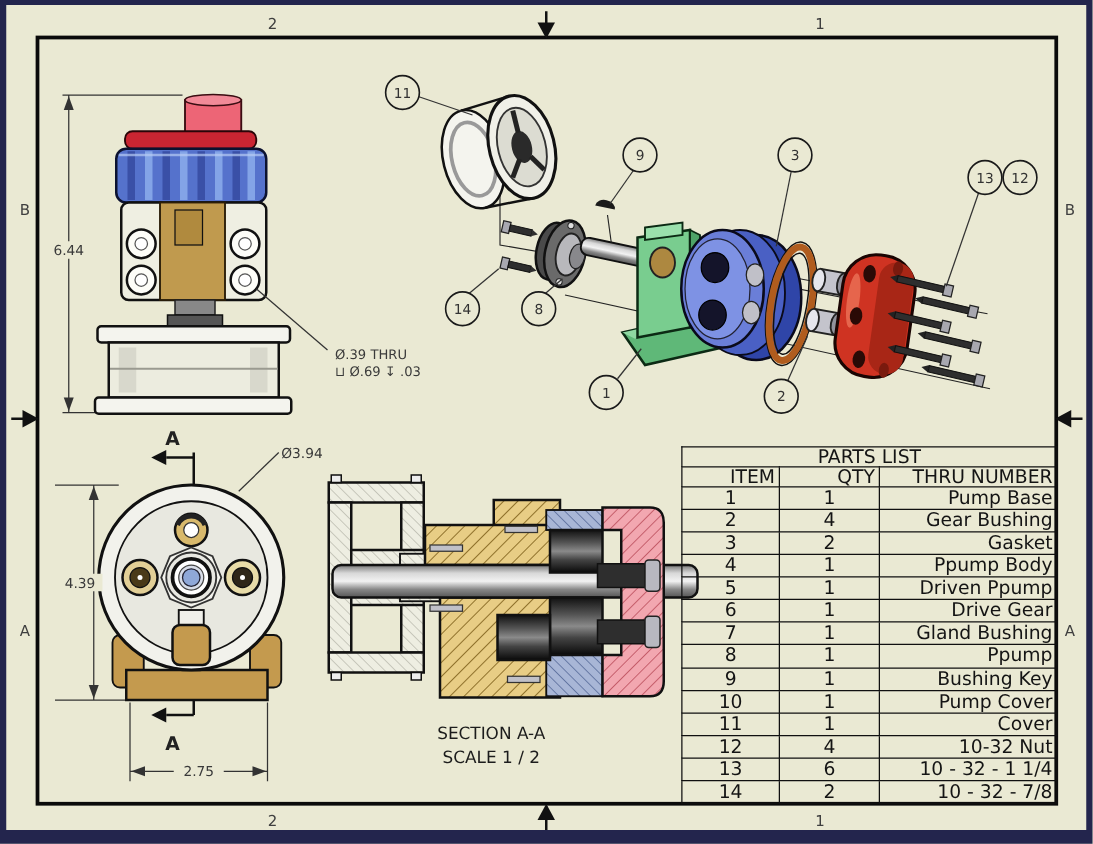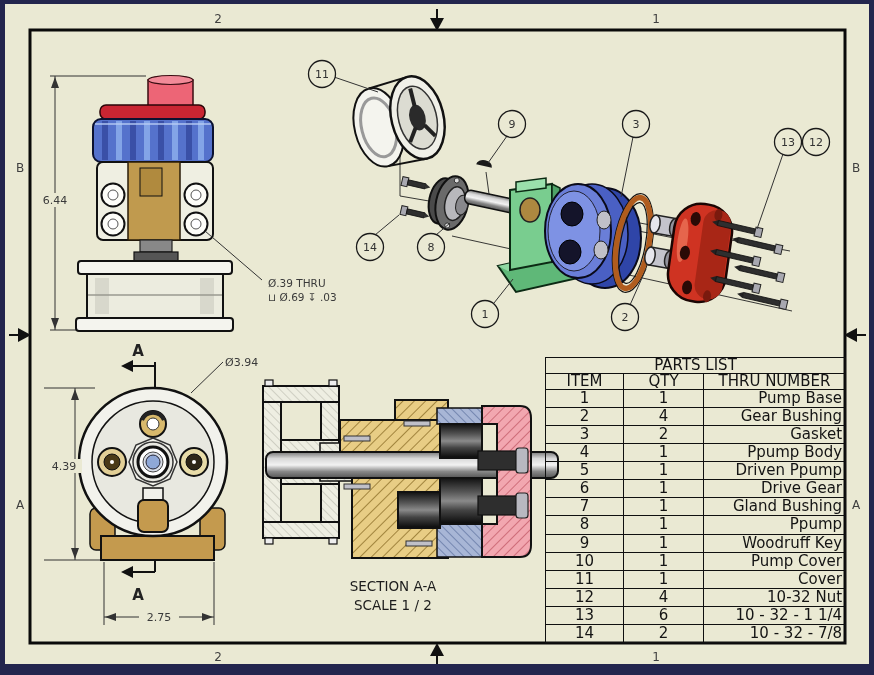--- a/index.html
+++ b/index.html
@@ -24,21 +24,21 @@
   .parts-table{
     position:absolute;left:545px;top:357px;width:300px;height:286px;
     border-collapse:collapse;table-layout:fixed;
     font-size:15px;color:#141414;background:transparent;
   }
   .parts-table th,.parts-table td{
     border:1.8px solid #101010;padding:0 3px;overflow:hidden;white-space:nowrap;
     font-weight:normal;line-height:1;
   }
   .parts-table .title-row th{height:13px;text-align:center;}
-  .parts-table .head-row th{height:15px;text-align:center;}
+  .parts-table .head-row th{height:15px;text-align:right;}
   .parts-table td{height:15.5px;}
   .col-item,.col-qty{text-align:center;}
   .col-part{text-align:right;padding-left:4px;}
 </style>
 </head>
 <body>
 
 <svg id="canvas" width="874" height="675" viewBox="0 0 874 675">
   <defs>
     <pattern id="hTan" width="8" height="8" patternUnits="userSpaceOnUse" patternTransform="rotate(45)">
@@ -501,21 +501,21 @@
         <td class="col-part">Gland Bushing</td>
       </tr>
       <tr>
         <td class="col-item">8</td>
         <td class="col-qty">1</td>
         <td class="col-part">Ppump</td>
       </tr>
       <tr>
         <td class="col-item">9</td>
         <td class="col-qty">1</td>
-        <td class="col-part">Woodruff Key</td>
+        <td class="col-part">Bushing Key</td>
       </tr>
       <tr>
         <td class="col-item">10</td>
         <td class="col-qty">1</td>
         <td class="col-part">Pump Cover</td>
       </tr>
       <tr>
         <td class="col-item">11</td>
         <td class="col-qty">1</td>
         <td class="col-part">Cover</td>

